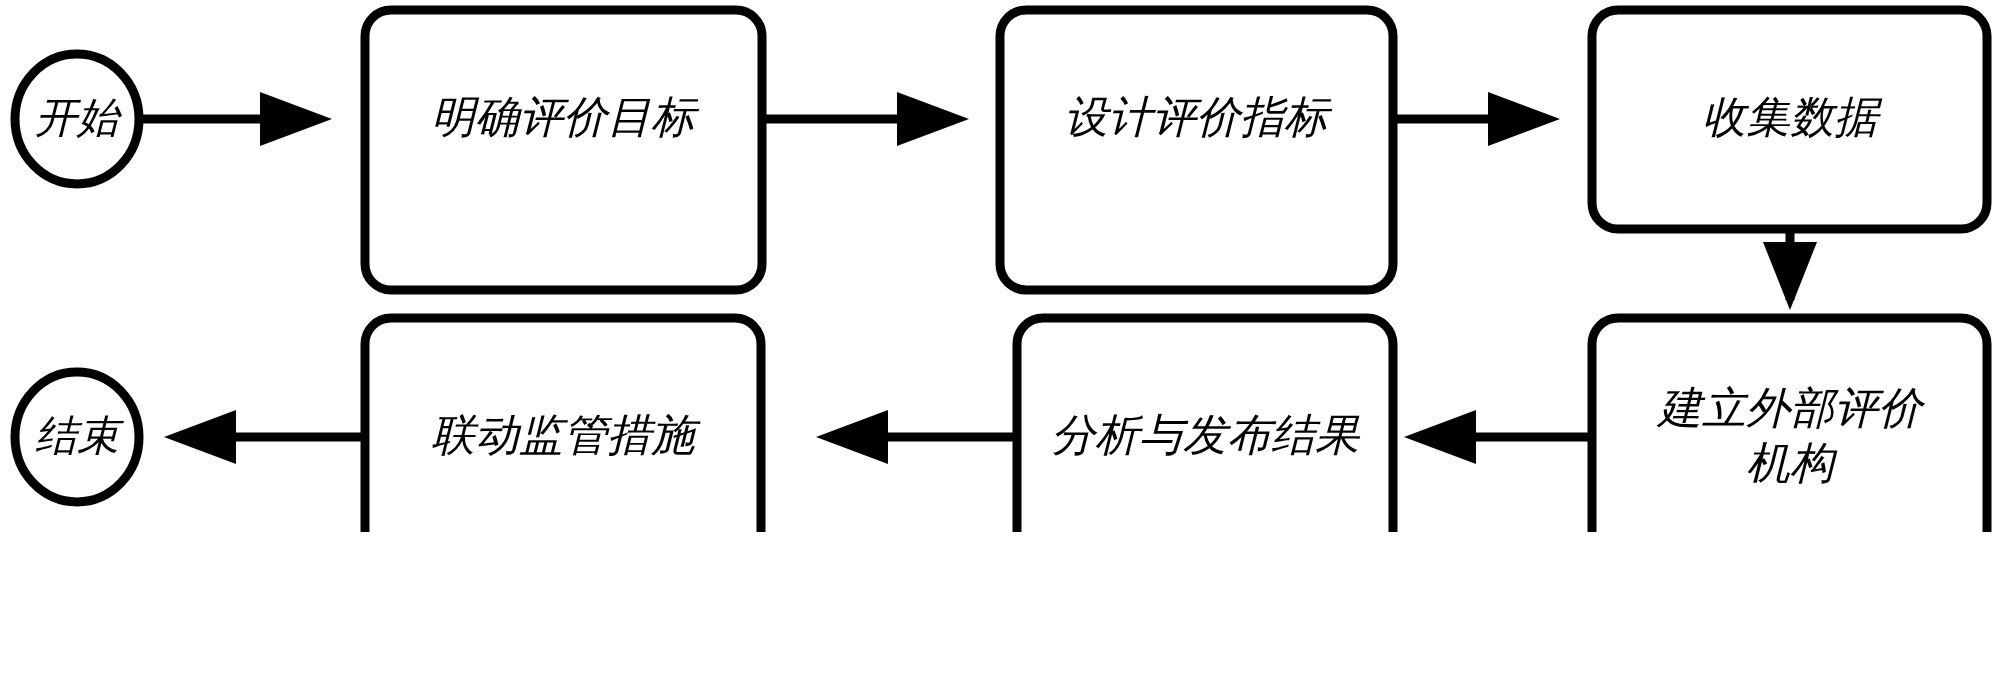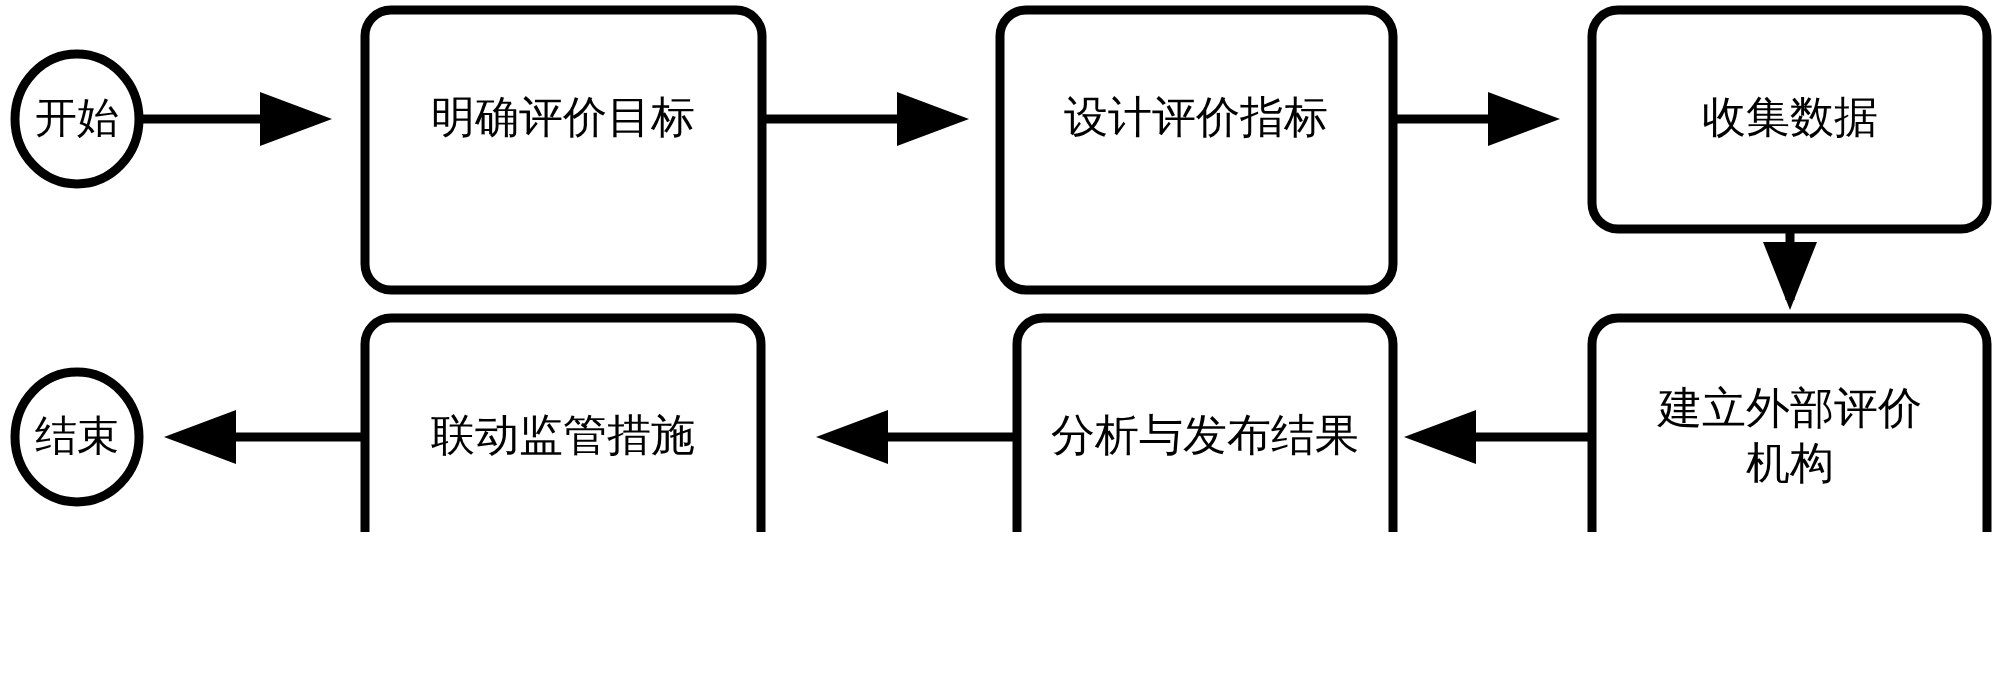--- a/index.html
+++ b/index.html
@@ -6,20 +6,21 @@
     margin: 0;
     padding: 0;
     background: #ffffff;
   }
   #canvas {
     position: relative;
     width: 2000px;
     height: 532px;
     background: #ffffff;
     overflow: hidden;
+    font-style: italic;
   }
   svg#flow {
     display: block;
     width: 2000px;
     height: 700px;
     background: #ffffff;
   }
   .node-shape {
     fill: #ffffff;
     stroke: #000000;

